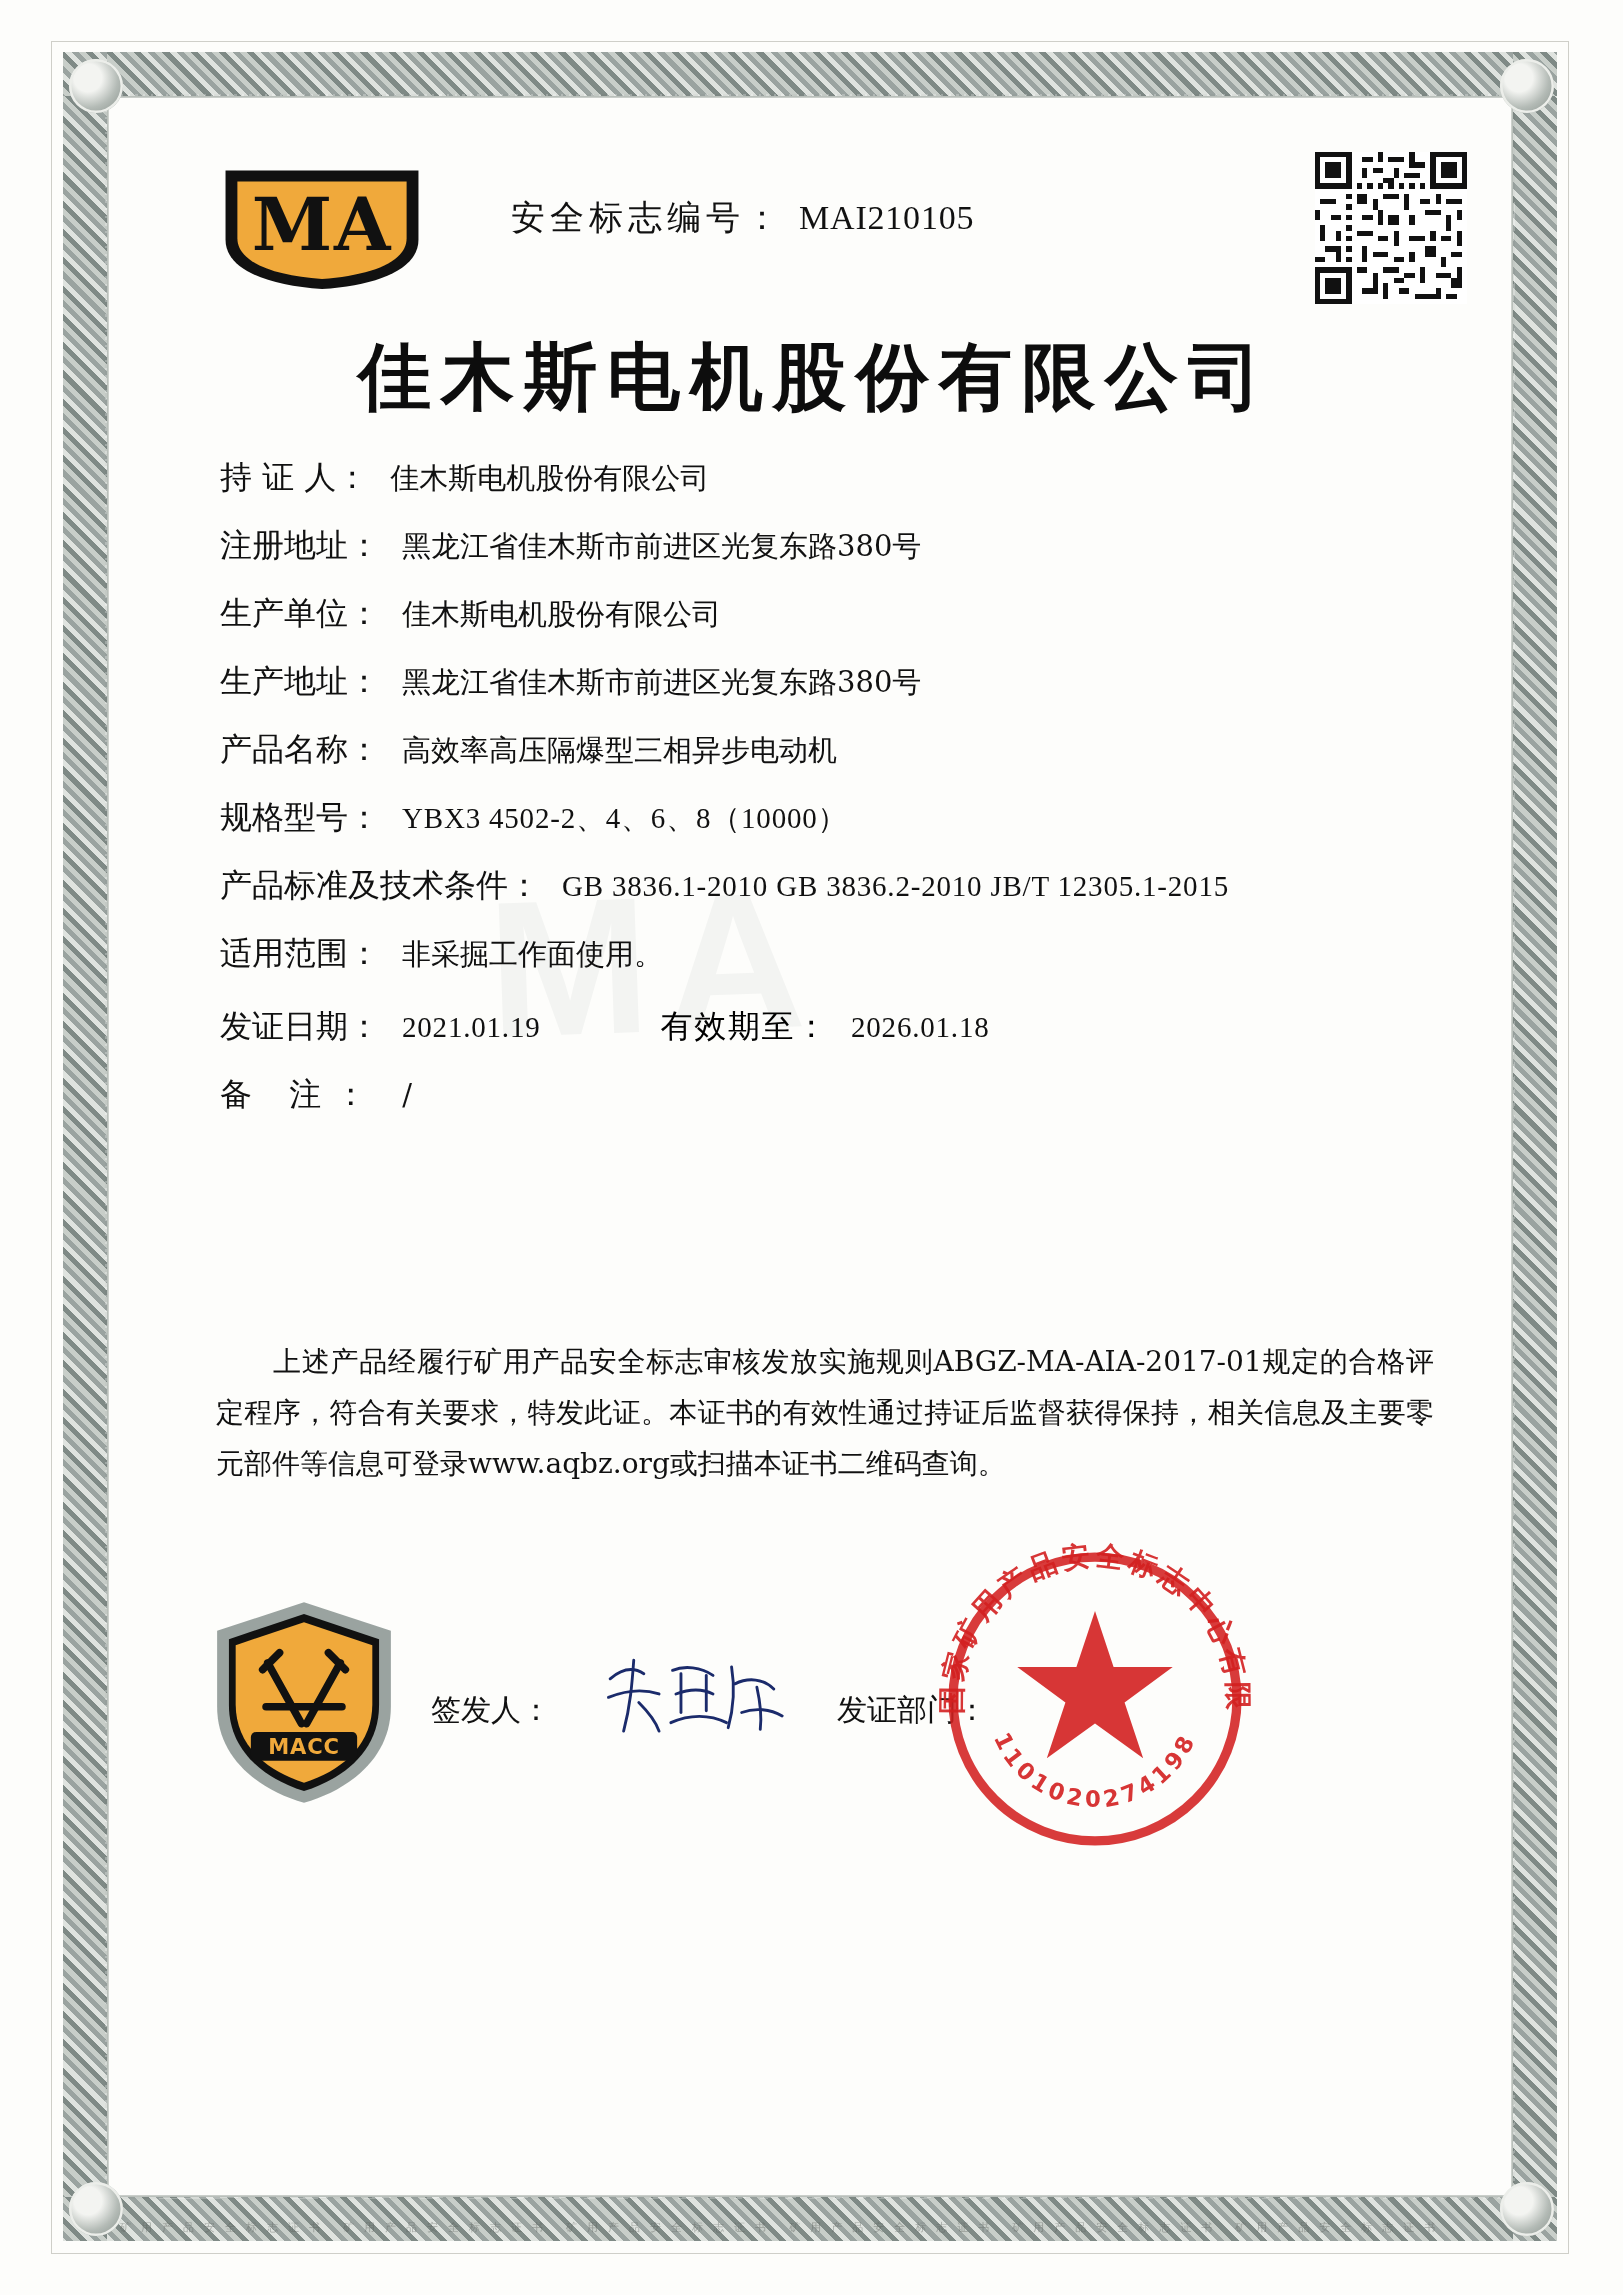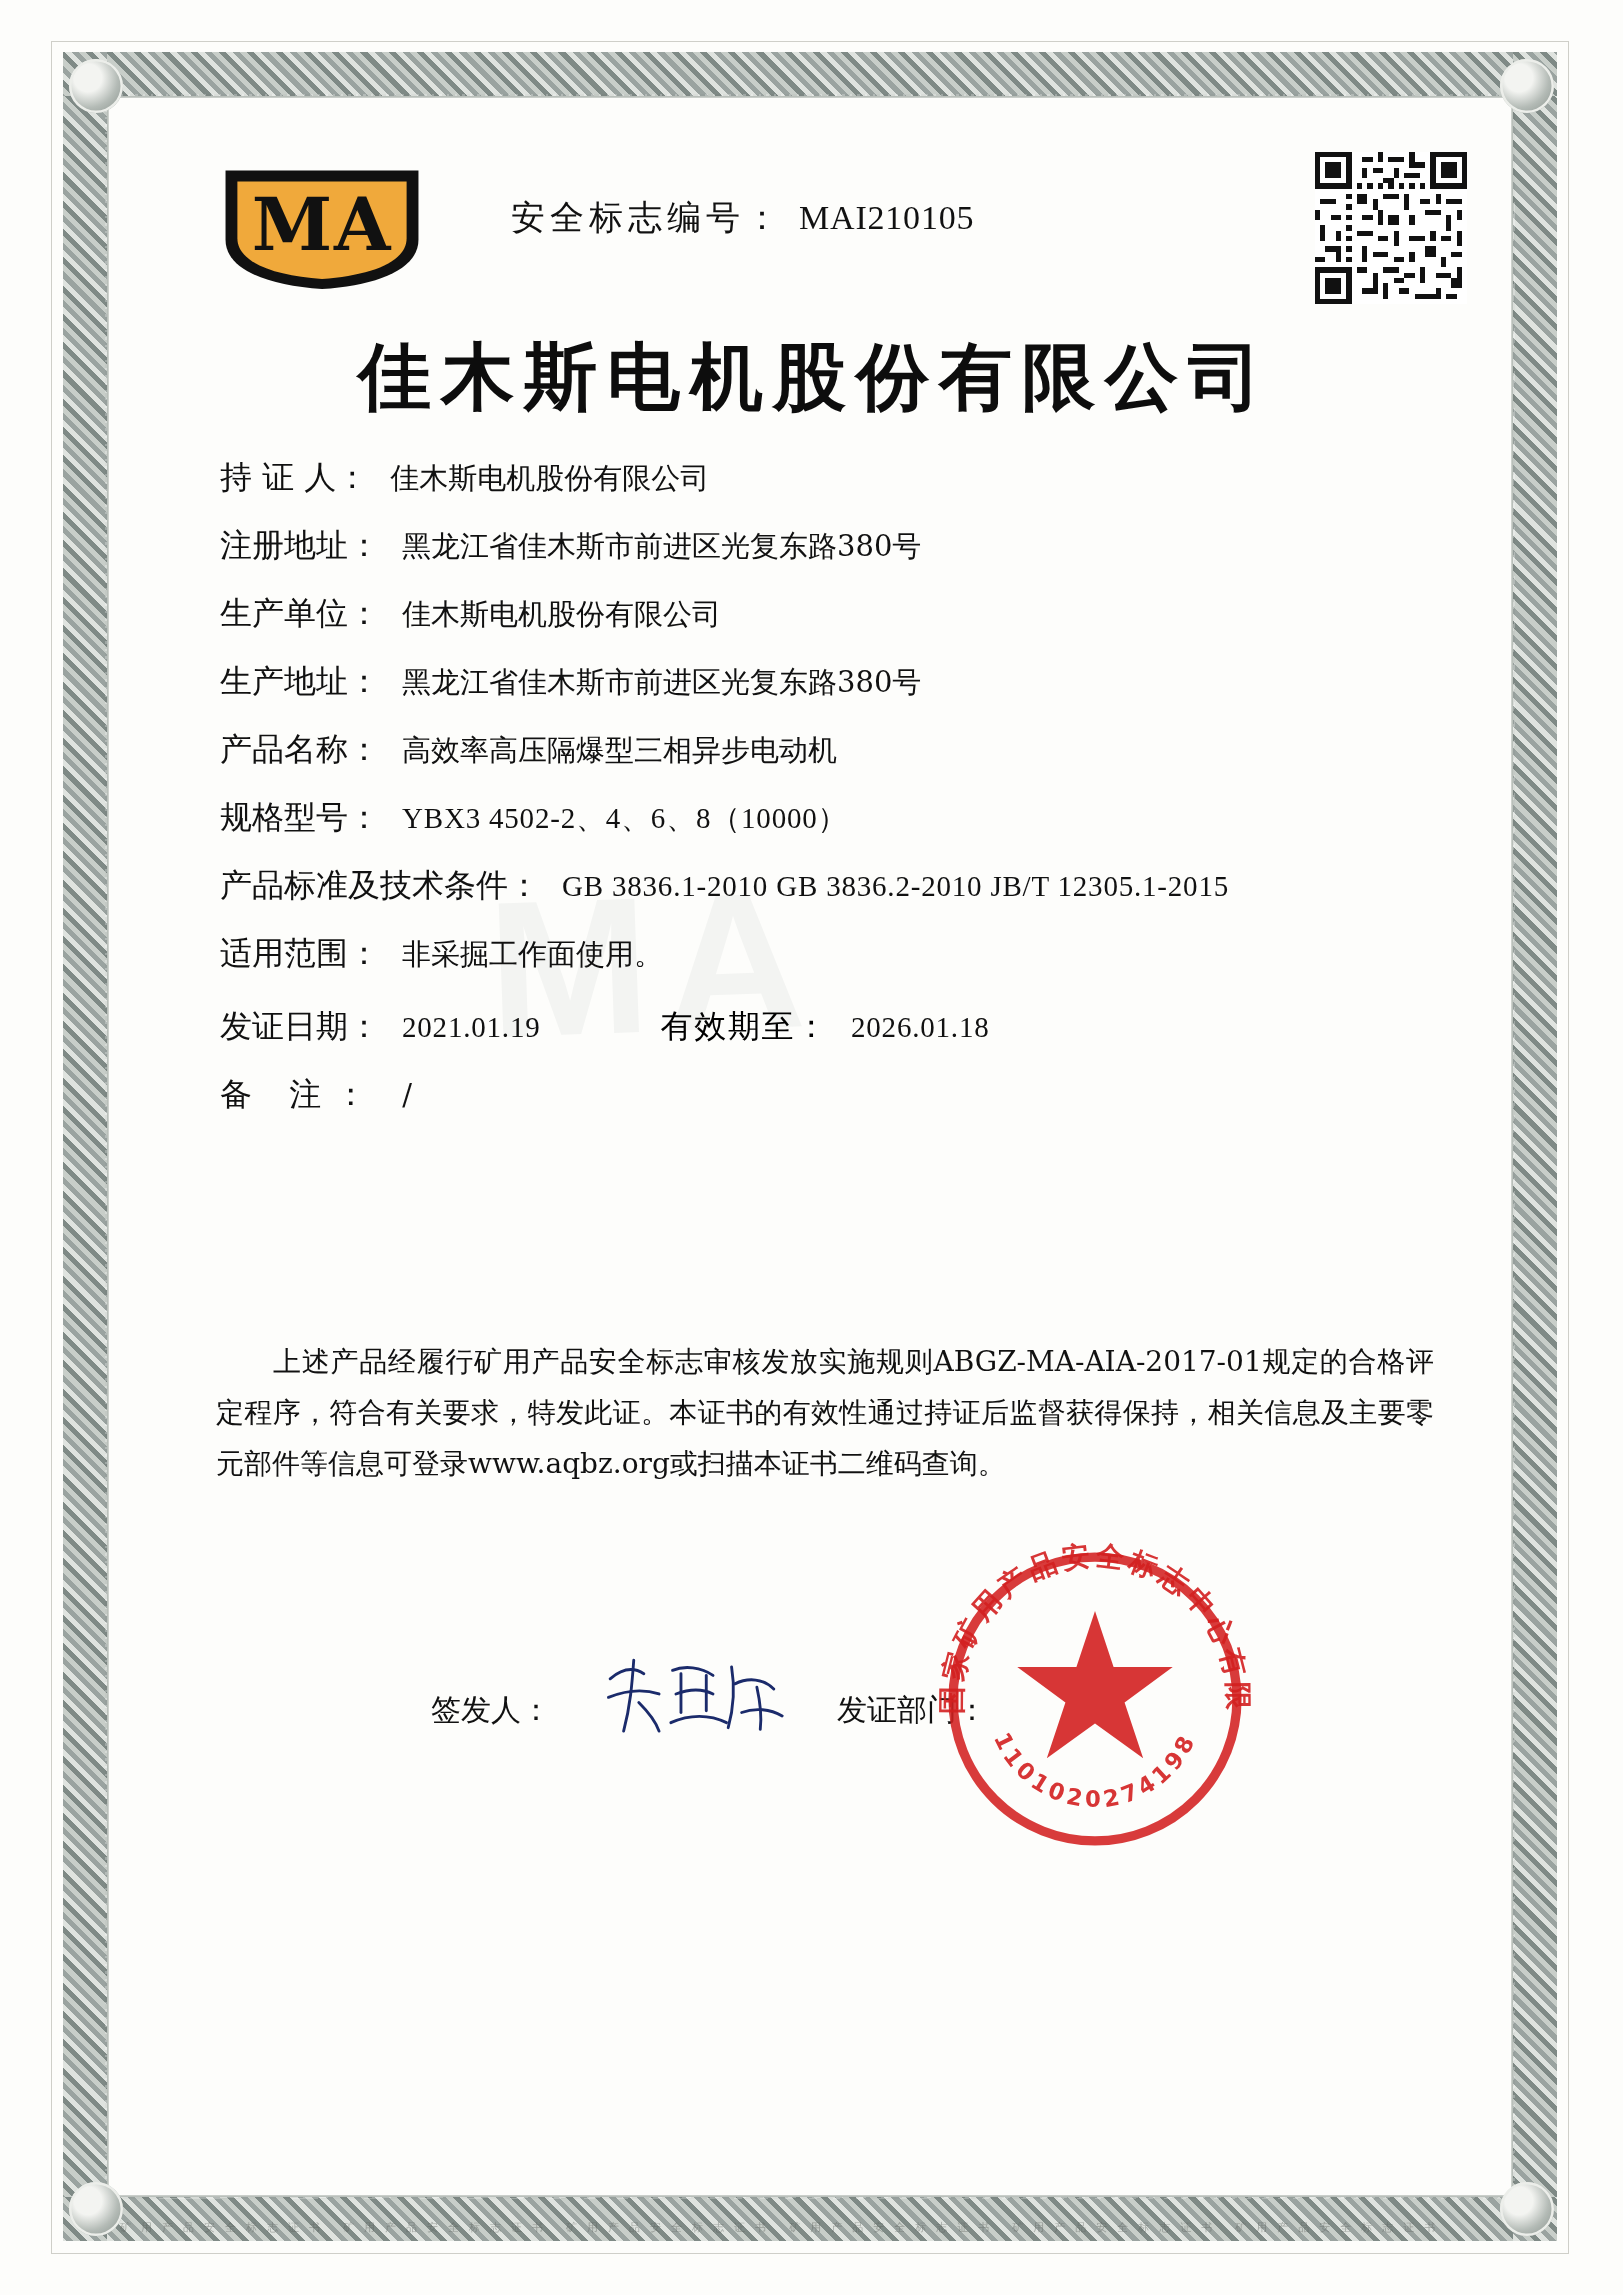--- a/index.html
+++ b/index.html
@@ -481,20 +481,36 @@
         <span class="field-value">/</span>
       </div>
     </div>
 
     <div class="statement">
       <p>上述产品经履行矿用产品安全标志审核发放实施规则ABGZ-MA-AIA-2017-01规定的合格评定程序，符合有关要求，特发此证。本证书的有效性通过持证后监督获得保持，相关信息及主要零元部件等信息可登录www.aqbz.org或扫描本证书二维码查询。</p>
     </div>
 
     <div class="footer">
 
+      <div class="macc-badge">
+        <svg width="194" height="211" viewBox="0 0 230 250">
+          <path d="M115 6 L218 40 L218 130 C218 190 170 228 115 244 C60 228 12 190 12 130 L12 40 Z" fill="#9aa3a0"></path>
+          <path d="M115 20 L204 50 L204 128 C204 182 163 215 115 230 C67 215 26 182 26 128 L26 50 Z" fill="#111111"></path>
+          <path d="M115 30 L196 57 L196 127 C196 176 159 206 115 220 C71 206 34 176 34 127 L34 57 Z" fill="#f0a93b"></path>
+          <g stroke="#111111" stroke-width="9" fill="none" stroke-linecap="round">
+            <path d="M72 78 L112 150"></path>
+            <path d="M158 78 L118 150"></path>
+            <path d="M70 130 L160 130"></path>
+            <path d="M66 86 L86 66"></path>
+            <path d="M164 86 L144 66"></path>
+          </g>
+          <rect x="52" y="160" width="126" height="34" rx="6" fill="#111111"></rect>
+          <text x="115" y="186" text-anchor="middle" font-family="DejaVu Sans, sans-serif" font-size="25" font-weight="700" fill="#f0a93b" letter-spacing="1">MACC</text>
+        </svg>
+      </div>
 
       <div class="sign-label">签发人：</div>
 
       <div class="signature-img">
         <svg width="194" height="93" viewBox="0 0 230 110">
           <g fill="none" stroke="#1b2b6b" stroke-width="3.4" stroke-linecap="round" stroke-linejoin="round">
             <path d="M12 34 C26 22, 40 20, 52 28"></path>
             <path d="M10 56 C30 48, 52 46, 70 52"></path>
             <path d="M40 12 C38 40, 36 66, 28 96"></path>
             <path d="M46 62 C58 74, 66 84, 70 96"></path>

